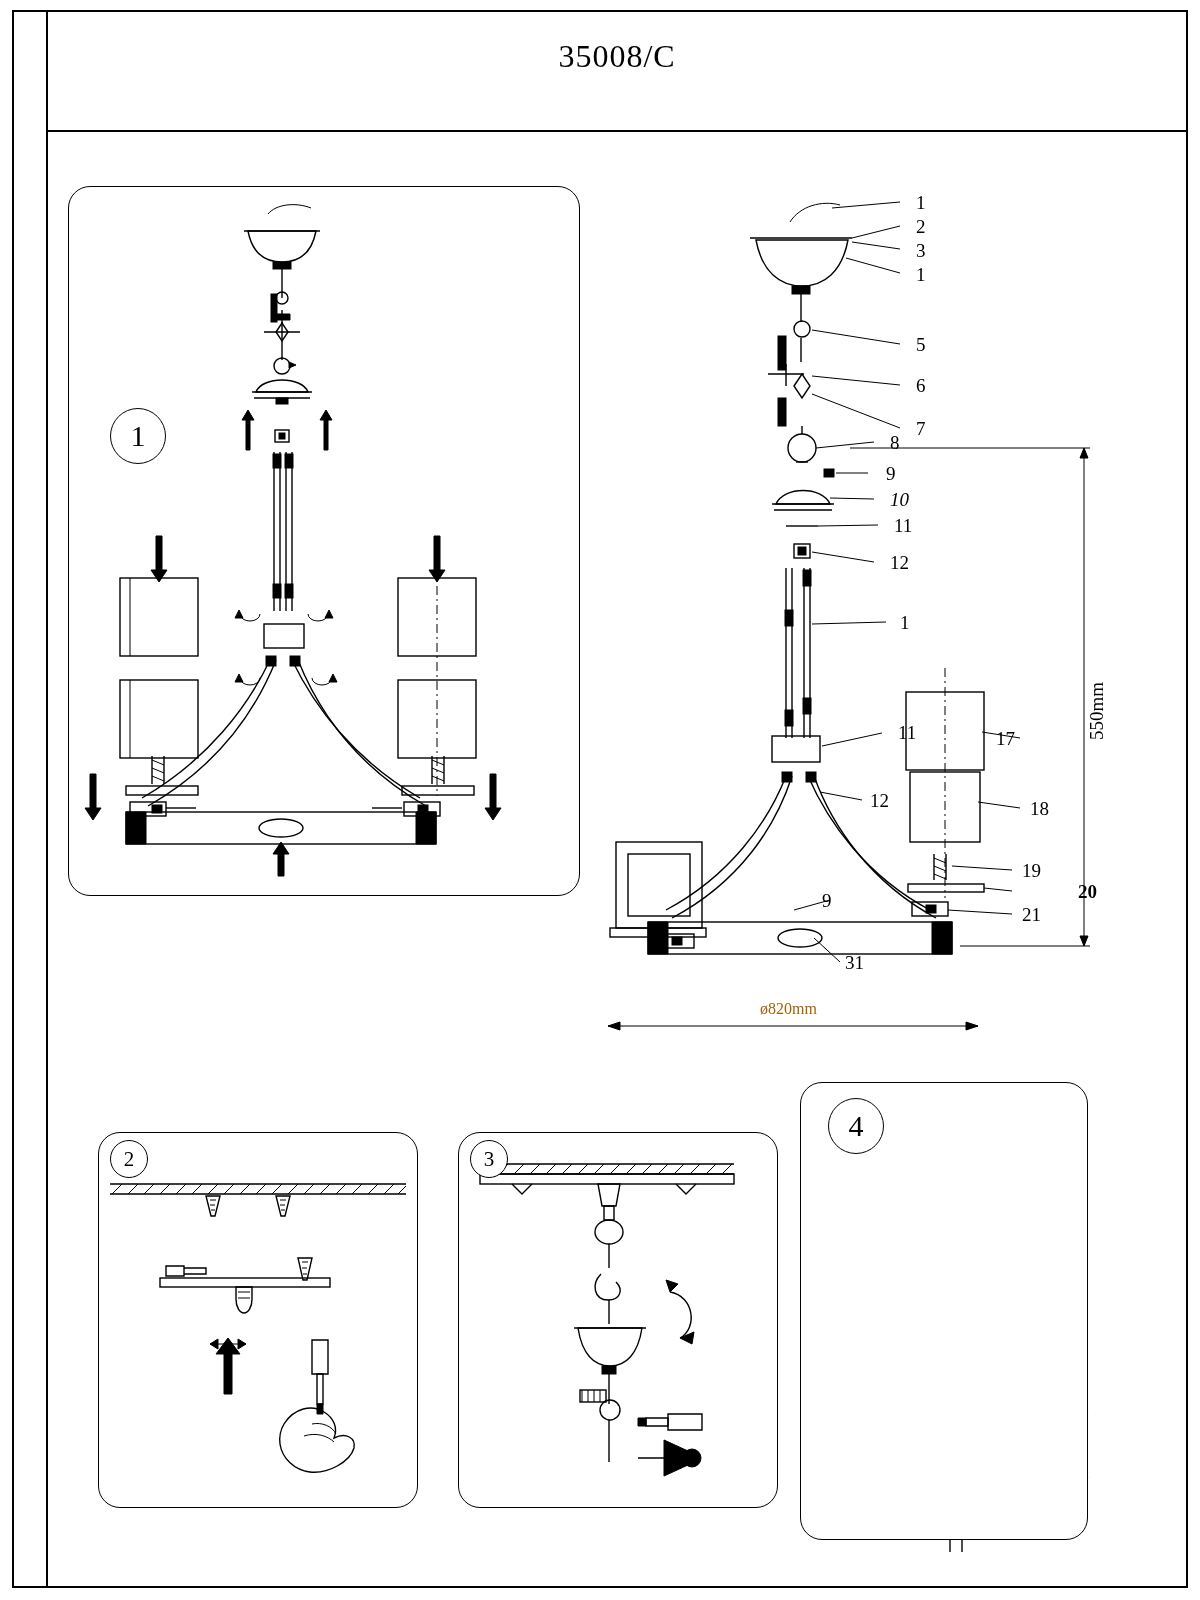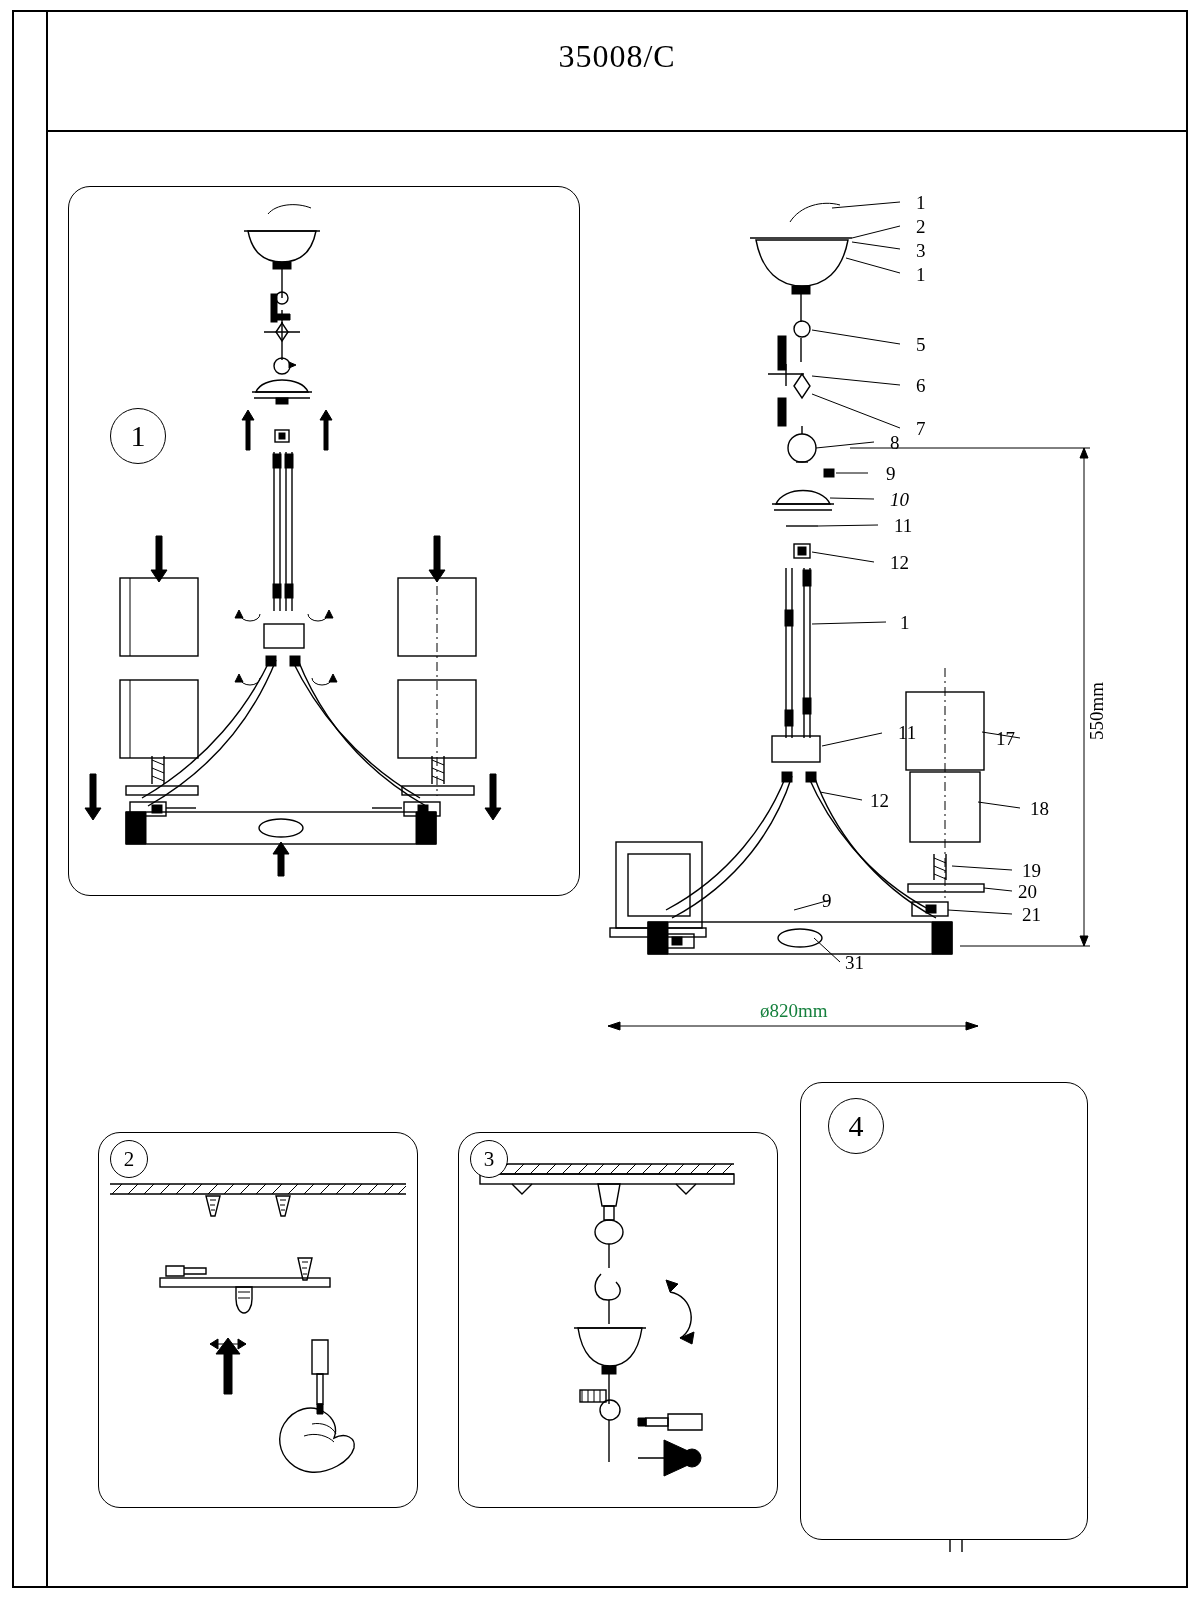--- a/index.html
+++ b/index.html
@@ -73,22 +73,22 @@
   .step-badge.small { width: 36px; height: 36px; font-size: 21px; }
 
   .callout-num {
     position: absolute;
     font-size: 19px;
     color: #000;
     font-family: "Liberation Serif", serif;
   }
   .dim-label {
     position: absolute;
-    font-size: 19px;
-    color: #15803d;
+    font-size: 16px;
+    color: #a16207;
   }
   .vert-label {
     position: absolute;
     font-size: 19px;
     color: #000;
     transform: rotate(-90deg);
     transform-origin: left top;
     white-space: nowrap;
   }
   svg { position: absolute; overflow: visible; }
@@ -330,21 +330,21 @@
     <div class="callout-num" style="left:886px; top:463px;">9</div>
     <div class="callout-num" style="left:890px; top:489px;font-style:italic;">10</div>
     <div class="callout-num" style="left:894px; top:515px;">11</div>
     <div class="callout-num" style="left:890px; top:552px;text-align:right;">12</div>
     <div class="callout-num" style="left:900px; top:612px;">1</div>
     <div class="callout-num" style="left:898px; top:722px;">11</div>
     <div class="callout-num" style="left:996px; top:728px;">17</div>
     <div class="callout-num" style="left:870px; top:790px;">12</div>
     <div class="callout-num" style="left:1030px; top:798px;">18</div>
     <div class="callout-num" style="left:1022px; top:860px;">19</div>
-    <div class="callout-num" style="left:1018px; top:881px;">20</div>
+    <div class="callout-num" style="left:1078px; top:881px;font-weight:bold;">20</div>
     <div class="callout-num" style="left:1022px; top:904px;text-align:right;">21</div>
     <div class="callout-num" style="left:822px; top:890px;">9</div>
     <div class="callout-num" style="left:845px; top:952px;">31</div>
   </div>
 
   <div class="vert-label" style="left:1086px; top:740px;">550mm</div>
   <div class="dim-label" style="left:760px; top:1000px;">ø820mm</div>
 
   <div class="step-badge small" style="left:110px; top:1140px; z-index:3;">
     <span>2</span>

